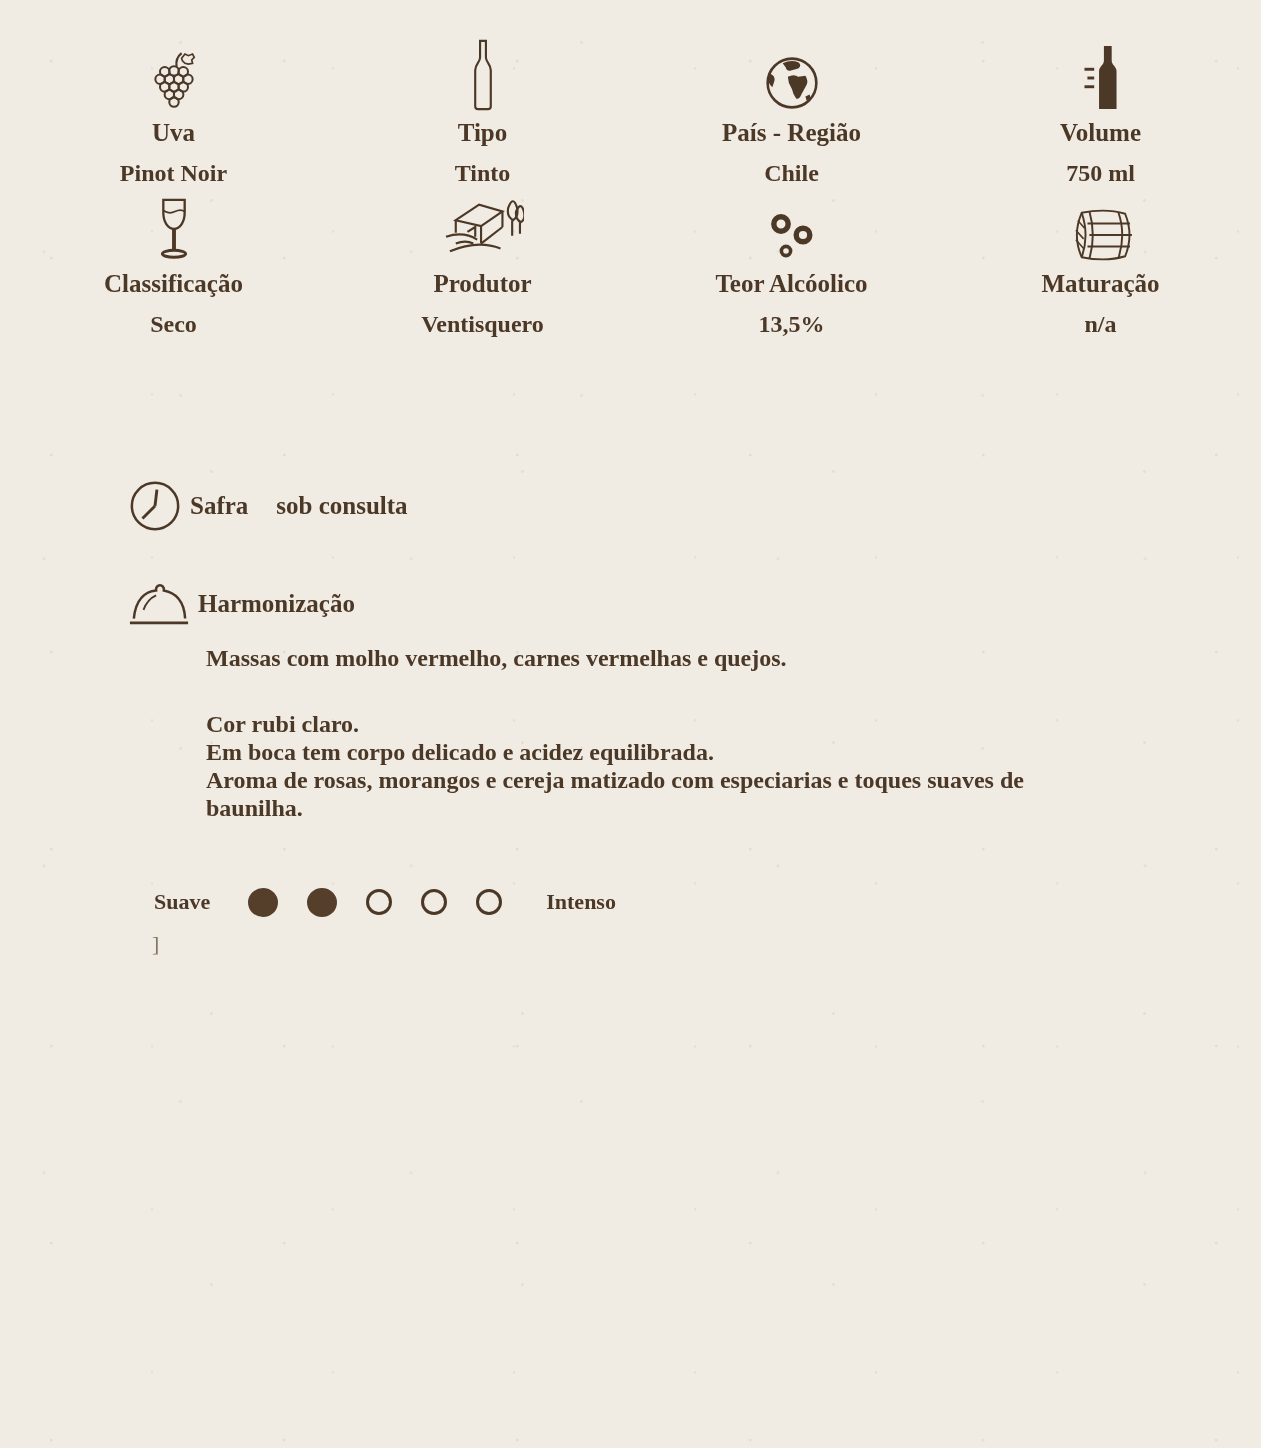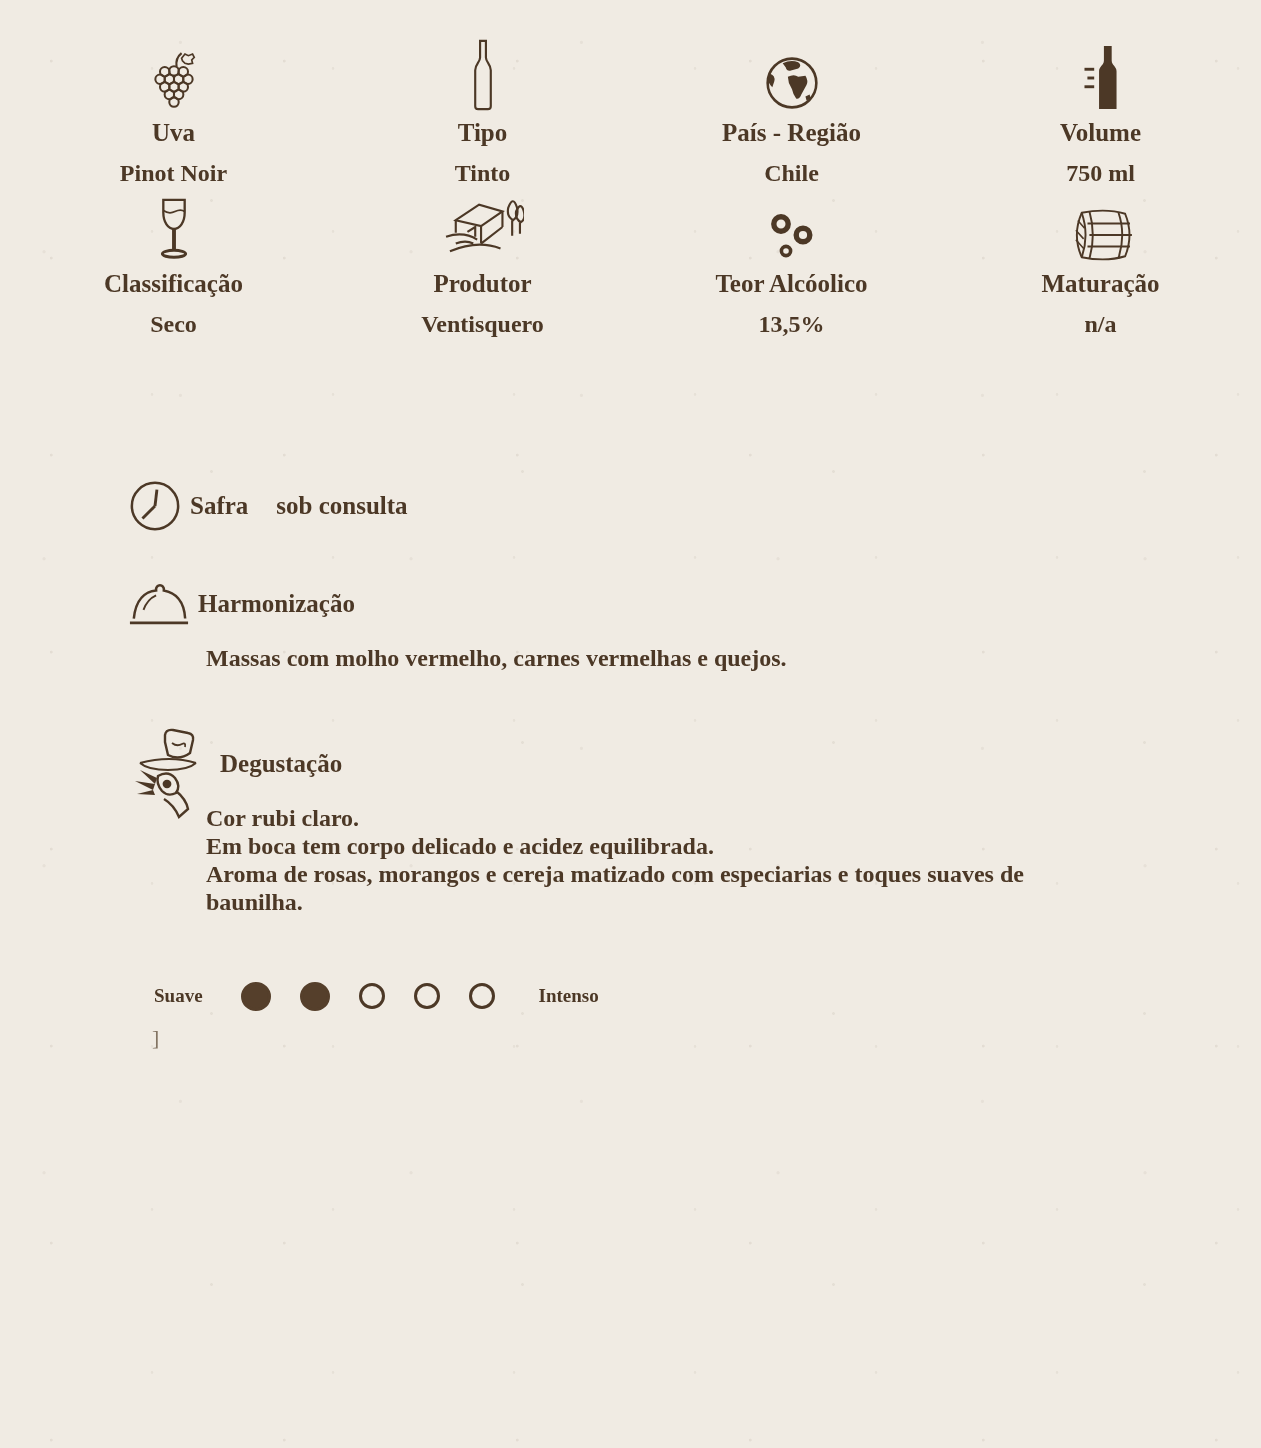--- a/index.html
+++ b/index.html
@@ -29,21 +29,21 @@
   
   .details{margin:140px 0 0 128px;}
   .row-header{display:flex;align-items:center;gap:8px;font-size:25px;}
   .safra-text{display:flex;gap:28px;}
   .harmonizacao{margin-top:46px;}
   .harmonizacao .body{margin:16px 0 0 78px;font-size:24px;max-width:980px;}
   .degustacao{margin-top:54px;}
   .degustacao .row-header{align-items:flex-start;}
   .degustacao .row-header .title{margin-top:24px;}
   .degustacao .body{margin:-16px 0 0 78px;font-size:24px;line-height:28px;max-width:888px;}
-  .scale-row{display:flex;align-items:center;margin:66px 0 0 26px;font-size:19px;}
+  .scale-row{display:flex;align-items:center;margin:66px 0 0 26px;font-size:22px;}
   .dots{display:flex;align-items:center;gap:29px;margin-left:38px;}
   .dot{width:26px;height:26px;border:3px solid #4c3826;border-radius:50%;box-sizing:border-box;}
   .dot.filled{width:30px;height:29px;background:#553f2b;border-color:#553f2b;}
   .scale-max{margin-left:44px;}
   .stray{margin:14px 0 0 24px;font-size:22px;font-weight:normal;color:#837463;}
 </style>
 </head>
 <body>
 
 <div class="specs-grid">
@@ -194,36 +194,20 @@
           <path d="M16,31 Q20,20 29,16" stroke-width="2"></path>
           <line x1="2" y1="44.5" x2="62" y2="44.5" stroke-width="3"></line>
         </svg>
       </span>
       <span class="title">Harmonização</span>
     </div>
     <div class="body">Massas com molho vermelho, carnes vermelhas e quejos.</div>
   </div>
 
   <div class="degustacao">
-    <div class="row-header">
-      <span>
-        <svg width="84" height="94" viewBox="0 0 84 94" fill="none" stroke="#4c3826" stroke-width="2.4">
-          <path d="M37,9 q1,-6 8,-5 l15,3 q6,1 5,7 l-3,13 q-11,8 -22,2 l-3,-13 z"></path>
-          <path d="M44,17 q5,4 10,1 q4,-2 3,3" stroke-width="1.8"></path>
-          <path d="M12,37 q30,-8 56,0 M12,37 q8,7 28,7 q20,0 28,-7" stroke-width="2"></path>
-          <path d="M30,50 q10,-6 17,2 q6,8 1,15 q-8,4 -14,-2 q-6,-7 -4,-15 z"></path>
-          <ellipse cx="39" cy="58" rx="4.4" ry="4.2" fill="#4c3826" stroke="none"></ellipse>
-          <path d="M29,52 L12,44 L27,58 z" fill="#4c3826" stroke="none"></path>
-          <path d="M27,58 L7,55 L25,64 z" fill="#4c3826" stroke="none"></path>
-          <path d="M25,64 L9,68 L27,69 z" fill="#4c3826" stroke="none"></path>
-          <path d="M48,65 q10,8 12,18 l-9,8 q-5,-12 -15,-18"></path>
-        </svg>
-      </span>
-      <span class="title">Degustação</span>
-    </div>
     <div class="body">
       <div>Cor rubi claro.</div>
       <div>Em boca tem corpo delicado e acidez equilibrada.</div>
       <div>Aroma de rosas, morangos e cereja matizado com especiarias e toques suaves de baunilha.</div>
     </div>
   </div>
 
   <div class="scale-row">
     <span>Suave</span>
     <span class="dots">

